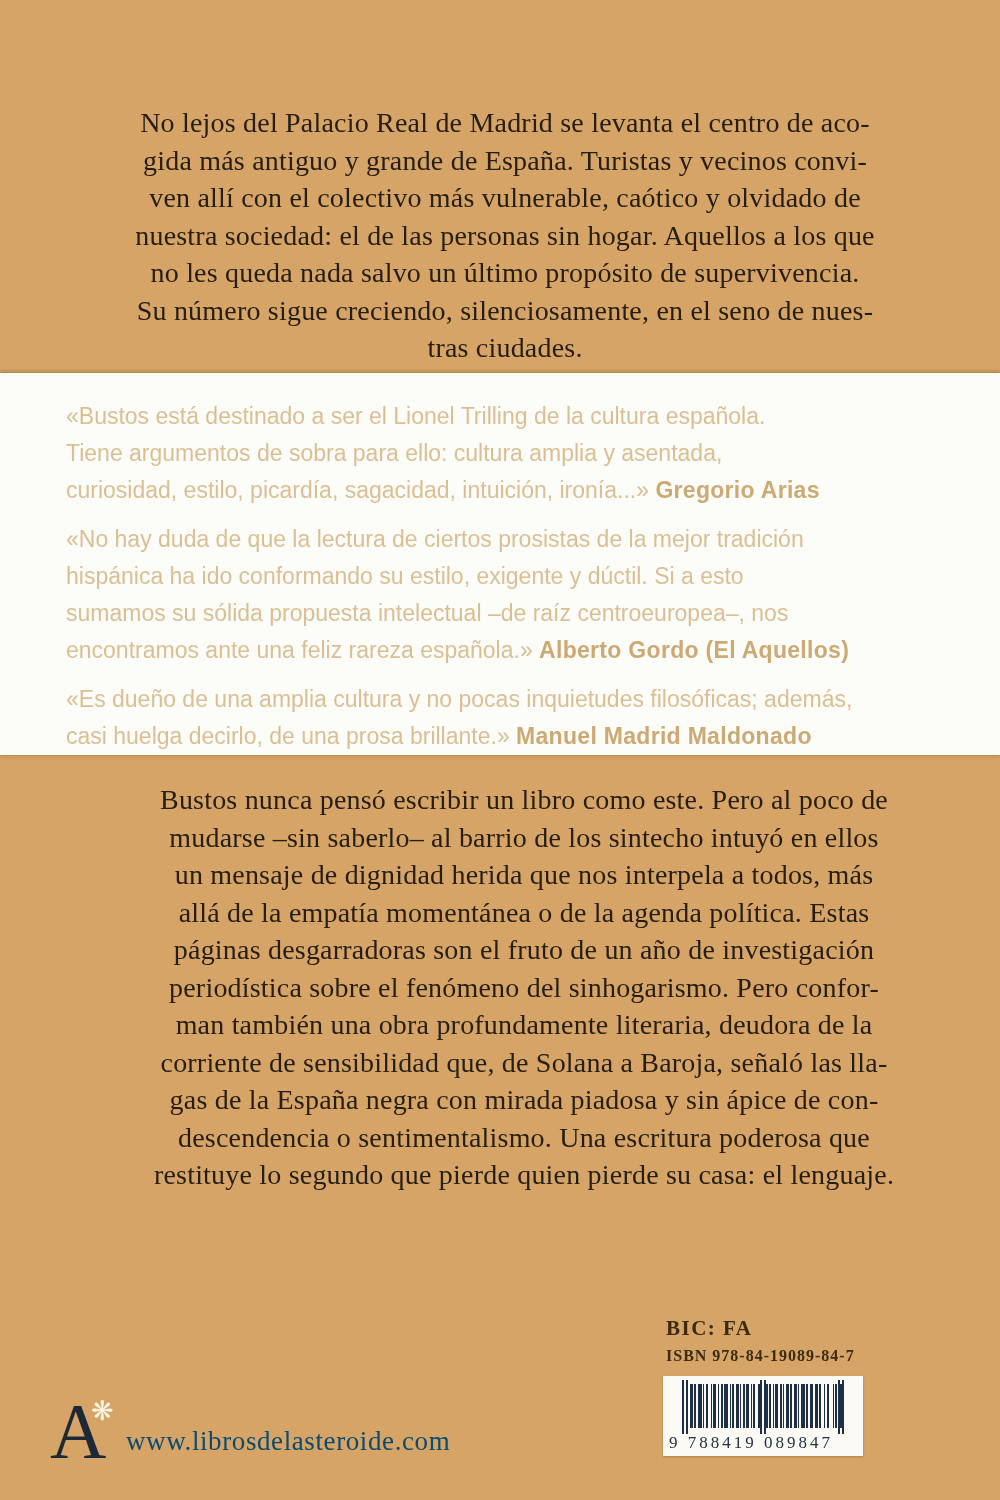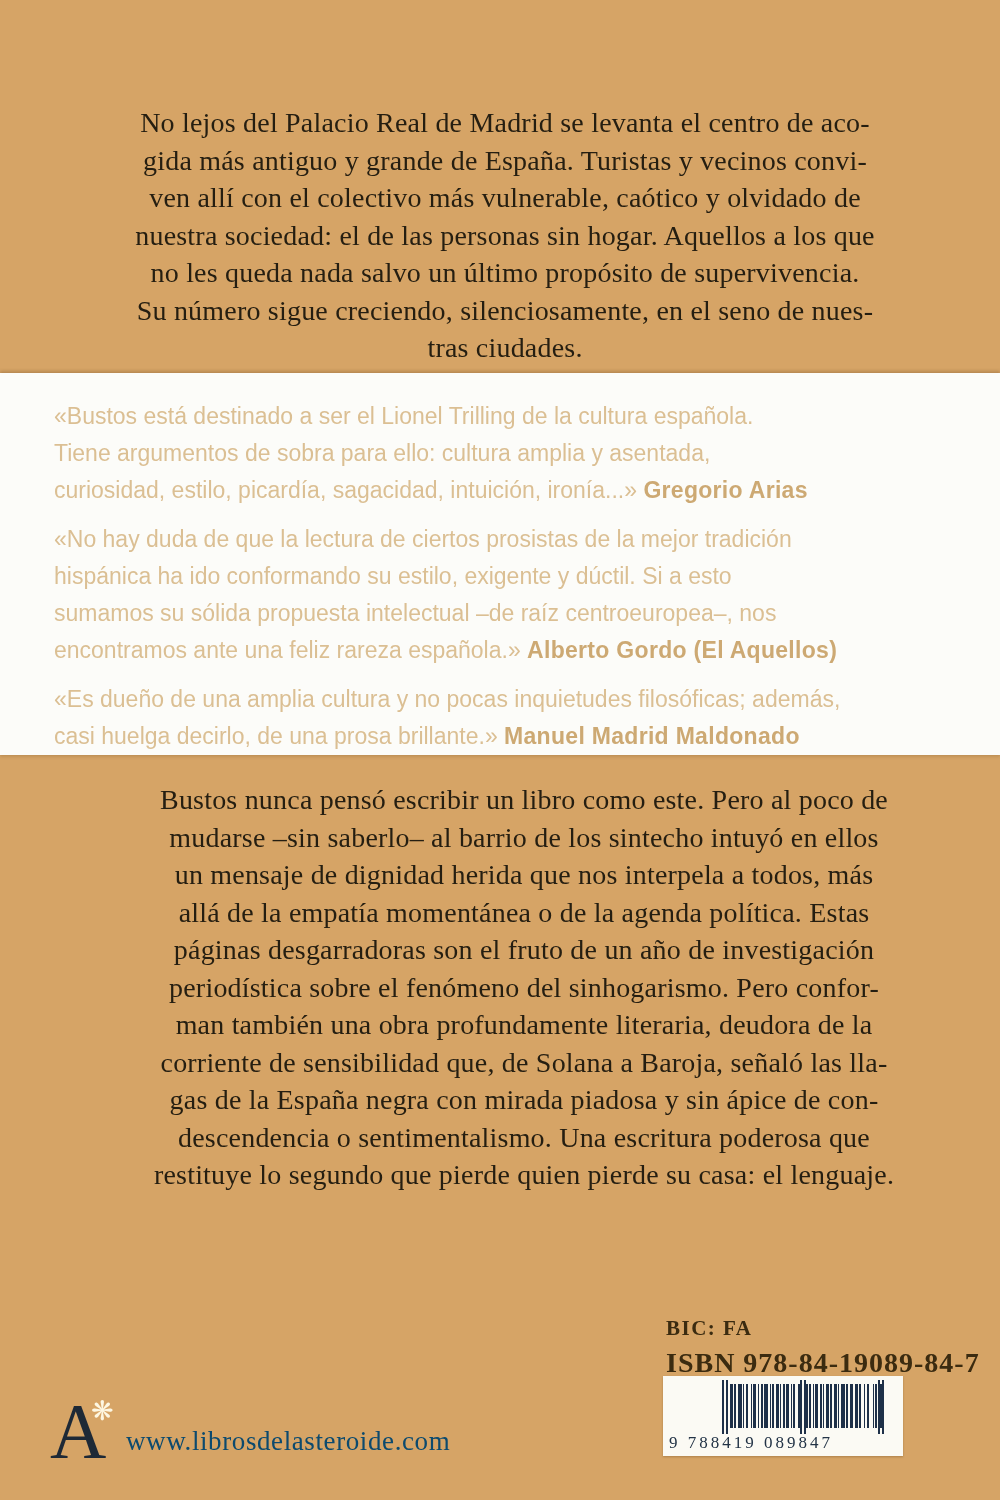--- a/index.html
+++ b/index.html
@@ -33,47 +33,46 @@
     position:absolute;
     left:0;top:373px;
     width:1000px;height:382px;
     background:#fcfcf9;
     box-shadow:0 -2px 3px rgba(90,60,20,.25), 0 2px 3px rgba(90,60,20,.18);
     box-sizing:border-box;
     padding:25px 30px 0 54px;
     font-family:"Liberation Sans", sans-serif;
   }
   .quote{
-    margin:0 0 12px 0;
+    margin:0 0 12px 12px;
     color:#dbbf93;
     font-size:23px;
     line-height:37px;
     white-space:pre-line;
   }
   .quote strong{
     color:#cda973;
     font-weight:bold;
     letter-spacing:0.3px;
   }
 
   
   .bic{
     position:absolute;left:666px;top:1316px;
     color:#3b2b10;font-size:21px;font-weight:bold;letter-spacing:1.5px;margin:0;
   }
   .isbn{
     position:absolute;left:666px;top:1347px;
-    color:#3b2b10;font-size:28px;font-weight:bold;letter-spacing:1px;margin:0;
+    color:#3b2b10;font-size:16px;font-weight:bold;letter-spacing:1px;margin:0;
   }
   .barcode{
     position:absolute;left:663px;top:1376px;
     width:200px;height:80px;
     background:#fbfaf4;
     box-shadow:0 1px 2px rgba(80,50,10,.3);
-    padding-left:40px;
   }
   .barcode svg{display:block;}
   .barcode-digits{
     position:absolute;left:6px;bottom:3px;width:192px;
     color:#223346;
     font-size:17px;
     letter-spacing:3px;
     font-family:"Liberation Serif", serif;
     white-space:nowrap;
   }

